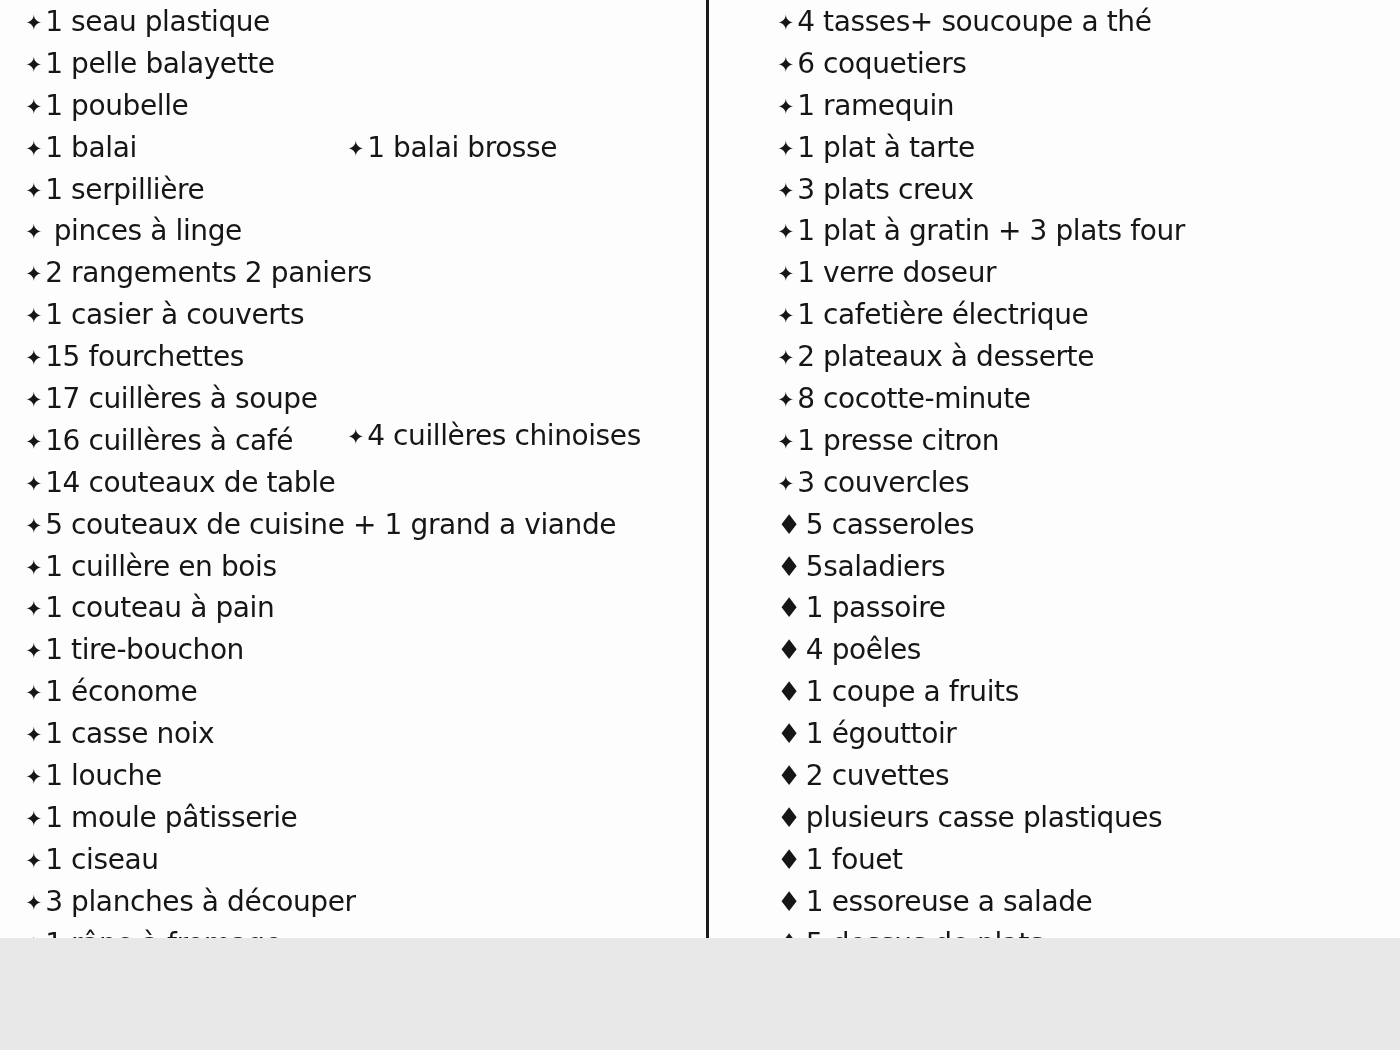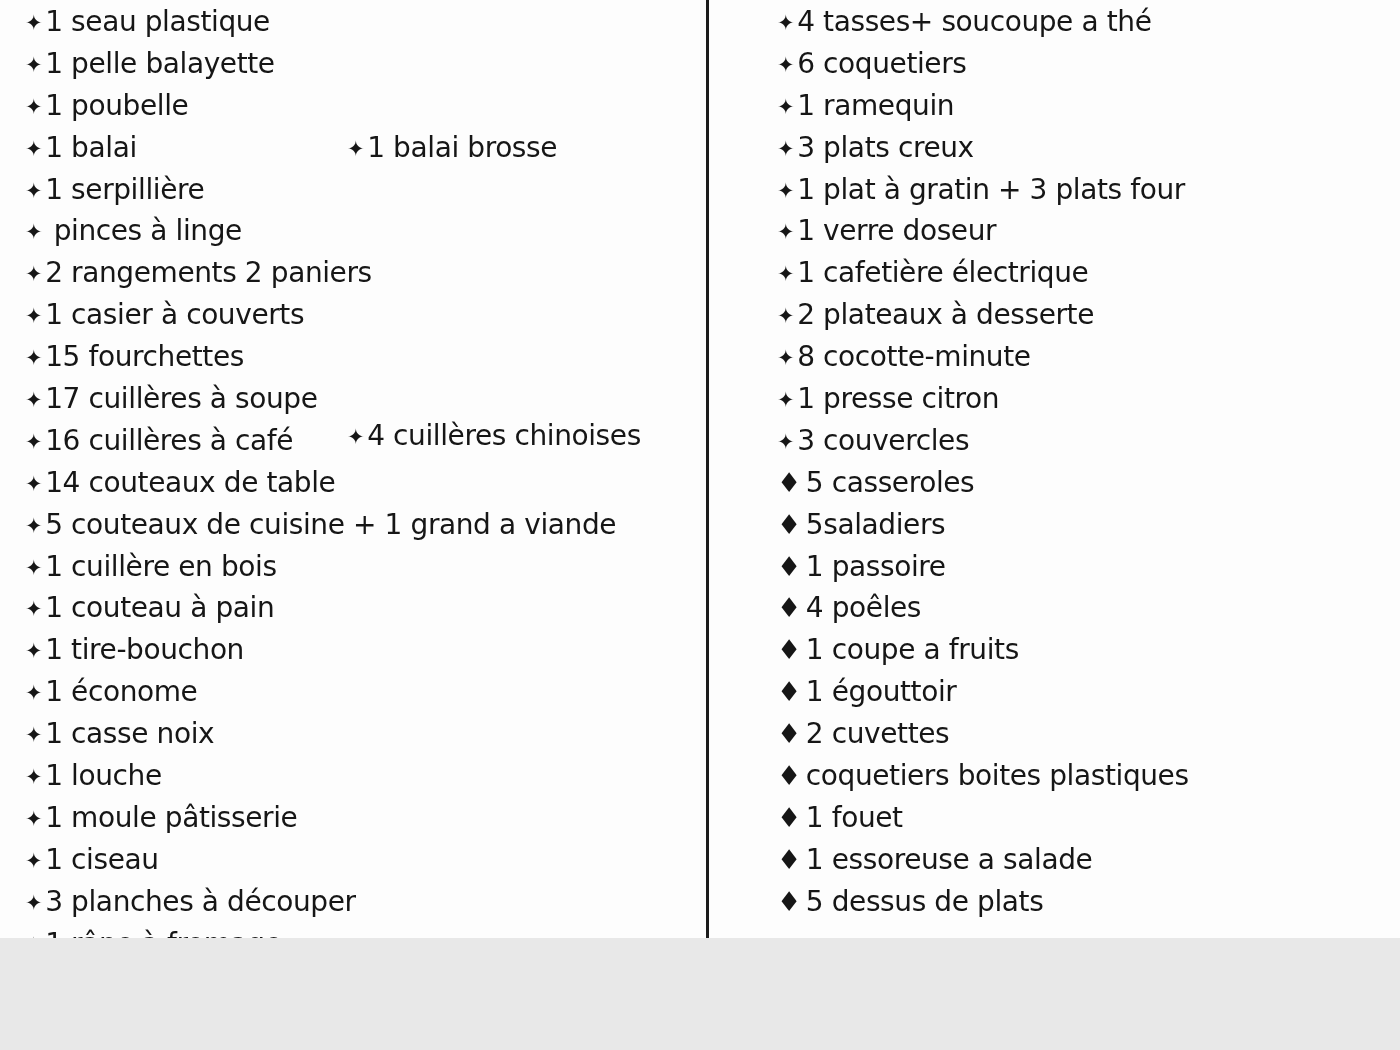--- a/index.html
+++ b/index.html
@@ -85,33 +85,34 @@
       <div class="row"><span class="entry"><span class="bullet bullet-star">✦</span><span class="item-text">1 louche</span></span></div>
       <div class="row"><span class="entry"><span class="bullet bullet-star">✦</span><span class="item-text">1 moule pâtisserie</span></span></div>
       <div class="row"><span class="entry"><span class="bullet bullet-star">✦</span><span class="item-text">1 ciseau</span></span></div>
       <div class="row"><span class="entry"><span class="bullet bullet-star">✦</span><span class="item-text">3 planches à découper</span></span></div>
       <div class="row"><span class="entry"><span class="bullet bullet-star">✦</span><span class="item-text">1 râpe à fromage</span></span></div>
     </div>
   <div class="col col-right" id="col-right">
       <div class="row"><span class="entry"><span class="bullet bullet-star">✦</span><span class="item-text">4 tasses+ soucoupe a thé</span></span></div>
       <div class="row"><span class="entry"><span class="bullet bullet-star">✦</span><span class="item-text">6 coquetiers</span></span></div>
       <div class="row"><span class="entry"><span class="bullet bullet-star">✦</span><span class="item-text">1 ramequin</span></span></div>
+      <div class="row"><span class="entry"><span class="bullet bullet-star">✦</span><span class="item-text">1 plat à tarte</span></span></div>
       <div class="row"><span class="entry"><span class="bullet bullet-star">✦</span><span class="item-text">3 plats creux</span></span></div>
       <div class="row"><span class="entry"><span class="bullet bullet-star">✦</span><span class="item-text">1 plat à gratin + 3 plats four</span></span></div>
       <div class="row"><span class="entry"><span class="bullet bullet-star">✦</span><span class="item-text">1 verre doseur</span></span></div>
       <div class="row"><span class="entry"><span class="bullet bullet-star">✦</span><span class="item-text">1 cafetière électrique</span></span></div>
       <div class="row"><span class="entry"><span class="bullet bullet-star">✦</span><span class="item-text">2 plateaux à desserte</span></span></div>
       <div class="row"><span class="entry"><span class="bullet bullet-star">✦</span><span class="item-text">8 cocotte-minute</span></span></div>
       <div class="row"><span class="entry"><span class="bullet bullet-star">✦</span><span class="item-text">1 presse citron</span></span></div>
       <div class="row"><span class="entry"><span class="bullet bullet-star">✦</span><span class="item-text">3 couvercles</span></span></div>
       <div class="row"><span class="entry"><span class="bullet bullet-diamond">♦</span><span class="item-text">5 casseroles</span></span></div>
       <div class="row"><span class="entry"><span class="bullet bullet-diamond">♦</span><span class="item-text">5saladiers</span></span></div>
       <div class="row"><span class="entry"><span class="bullet bullet-diamond">♦</span><span class="item-text">1 passoire</span></span></div>
       <div class="row"><span class="entry"><span class="bullet bullet-diamond">♦</span><span class="item-text">4 poêles</span></span></div>
       <div class="row"><span class="entry"><span class="bullet bullet-diamond">♦</span><span class="item-text">1 coupe a fruits</span></span></div>
       <div class="row"><span class="entry"><span class="bullet bullet-diamond">♦</span><span class="item-text">1 égouttoir</span></span></div>
       <div class="row"><span class="entry"><span class="bullet bullet-diamond">♦</span><span class="item-text">2 cuvettes</span></span></div>
-      <div class="row"><span class="entry"><span class="bullet bullet-diamond">♦</span><span class="item-text">coquetiers boites plastiques</span></span></div>
+      <div class="row"><span class="entry"><span class="bullet bullet-diamond">♦</span><span class="item-text">plusieurs casse plastiques</span></span></div>
       <div class="row"><span class="entry"><span class="bullet bullet-diamond">♦</span><span class="item-text">1 fouet</span></span></div>
       <div class="row"><span class="entry"><span class="bullet bullet-diamond">♦</span><span class="item-text">1 essoreuse a salade</span></span></div>
       <div class="row"><span class="entry"><span class="bullet bullet-diamond">♦</span><span class="item-text">5 dessus de plats</span></span></div>
     </div>
 </div>
 
 </body></html>

